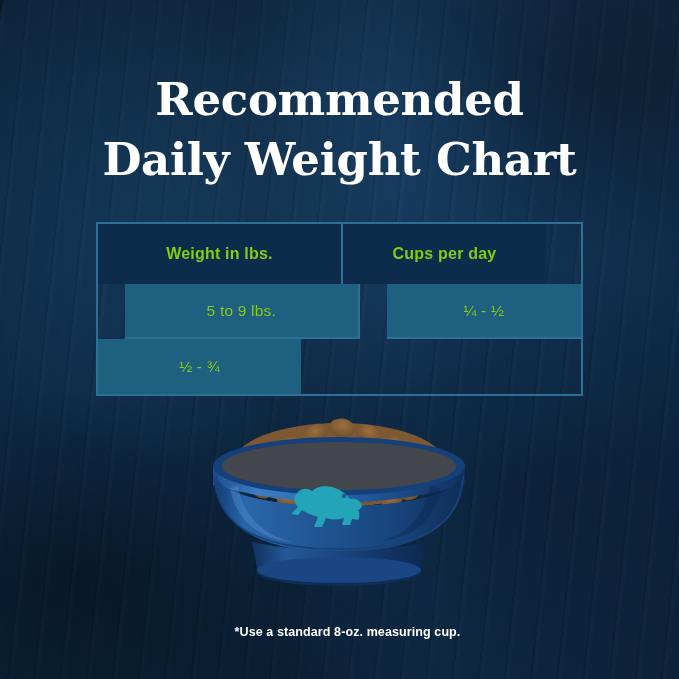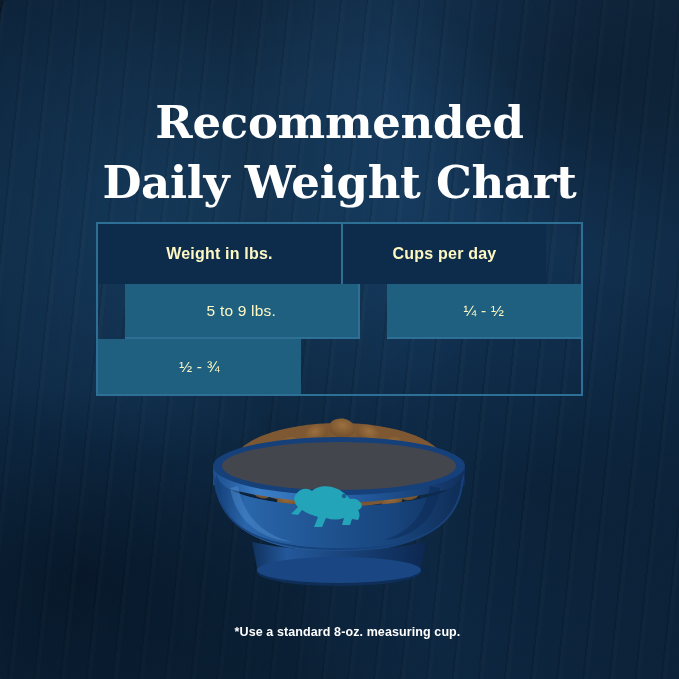--- a/index.html
+++ b/index.html
@@ -62,21 +62,20 @@
     top: 70px;
     left: 0;
     width: 679px;
     text-align: center;
     color: #ffffff;
     font-family: "DejaVu Serif", serif;
     font-weight: bold;
     font-size: 45px;
     line-height: 1.33;
     letter-spacing: -0.3px;
-    margin-top: 23px;
   }
   .title .line2 {
     display: block;
   }
 
   .chart {
     position: absolute;
     left: 96px;
     top: 222px;
     width: 487px;
@@ -85,21 +84,21 @@
   }
   .row {
     display: flex;
   }
   .row .cell {
     box-sizing: border-box;
     padding: 3px;
     display: flex;
     align-items: center;
     justify-content: center;
-    color: #fef9c3;
+    color: #84cc16;
     font-size: 15.5px;
     letter-spacing: 0.2px;
   }
   .cell.c1 { width: 245px; border-right: 2px solid #2e6f95; }
   .cell.c2 { width: 203px; }
 
   .row.header .cell {
     height: 60px;
     background-color: #0d2c4c;
     font-weight: bold;

